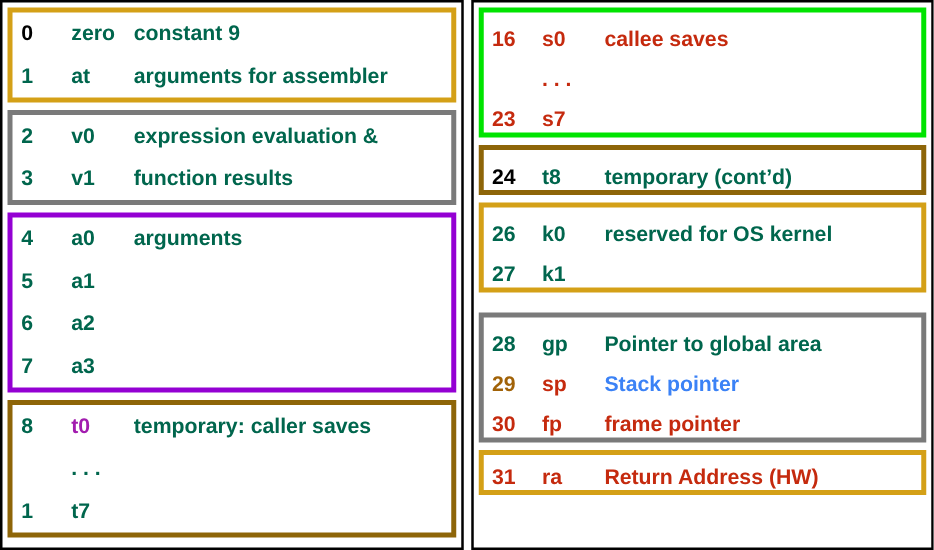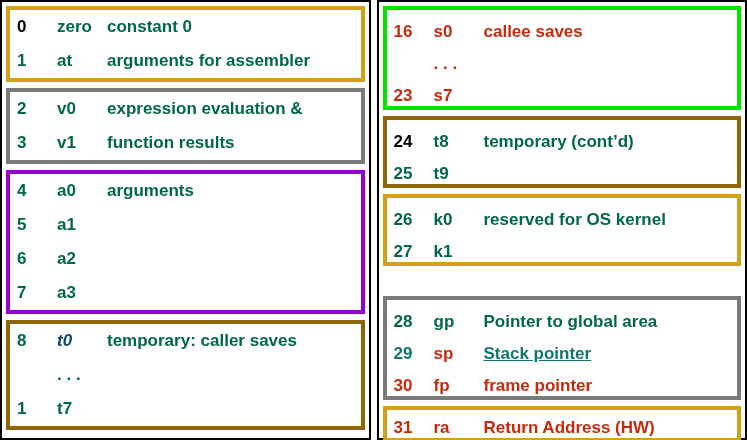--- a/index.html
+++ b/index.html
@@ -37,21 +37,21 @@
   .row {
     display: flex;
     align-items: center;
     height: 34px;
     padding-left: 7px;
     font-weight: bold;
     font-size: 17px;
     white-space: nowrap;
   }
   .panel-right .row { height: 32px; align-items: flex-end; }
-  .panel-right .reg-box:nth-child(4) { margin-top: 24px; }
+  .panel-right .reg-box:nth-child(4) { margin-top: 10px; }
   .panel-right .reg-box:last-child .row { height: 28px; }
   .num {
     width: 40px;
     flex: 0 0 auto;
   }
   .name {
     width: 50px;
     flex: 0 0 auto;
   }
   .desc {
@@ -60,21 +60,21 @@
 </style>
 </head>
 <body>
 
 <div class="diagram">
     <div class="panel panel-left">
       <div class="reg-box" style="border-color: rgb(212, 160, 23);">
         <div class="row">
           <span class="num" style="color: rgb(0, 0, 0);">0</span>
           <span class="name" style="color: rgb(0, 102, 77);">zero</span>
-          <span class="desc" style="color: rgb(0, 102, 77);">constant 0</span>
+          <span class="desc" style="color: rgb(0, 102, 77);">constant 9</span>
         </div>
         <div class="row">
           <span class="num" style="color: rgb(0, 102, 77);">1</span>
           <span class="name" style="color: rgb(0, 102, 77);">at</span>
           <span class="desc" style="color: rgb(0, 102, 77);">arguments for assembler</span>
         </div>
       </div>
       <div class="reg-box" style="border-color: rgb(122, 122, 122);">
         <div class="row">
           <span class="num" style="color: rgb(0, 102, 77);">2</span>
@@ -105,21 +105,21 @@
         </div>
         <div class="row">
           <span class="num" style="color: rgb(0, 102, 77);">7</span>
           <span class="name" style="color: rgb(0, 102, 77);">a3</span>
           <span class="desc" style="color: rgb(0, 102, 77);"></span>
         </div>
       </div>
       <div class="reg-box" style="border-color: rgb(142, 101, 8);">
         <div class="row">
           <span class="num" style="color: rgb(0, 102, 77);">8</span>
-          <span class="name" style="color: #0c4a6e; font-style: italic;">t0</span>
+          <span class="name" style="color: #a21caf;">t0</span>
           <span class="desc" style="color: rgb(0, 102, 77);">temporary: caller saves</span>
         </div>
         <div class="row">
           <span class="num" style="color: rgb(0, 102, 77);"></span>
           <span class="name" style="color: rgb(0, 102, 77);">. . .</span>
           <span class="desc" style="color: rgb(0, 102, 77);"></span>
         </div>
         <div class="row">
           <span class="num" style="color: rgb(0, 102, 77);">1</span>
           <span class="name" style="color: rgb(0, 102, 77);">t7</span>
@@ -144,48 +144,43 @@
           <span class="name" style="color: rgb(197, 42, 14);">s7</span>
           <span class="desc" style="color: rgb(197, 42, 14);"></span>
         </div>
       </div>
       <div class="reg-box" style="border-color: rgb(142, 101, 8);">
         <div class="row">
           <span class="num" style="color: rgb(0, 0, 0);">24</span>
           <span class="name" style="color: rgb(0, 102, 77);">t8</span>
           <span class="desc" style="color: rgb(0, 102, 77);">temporary (cont’d)</span>
         </div>
-        <div class="row">
-          <span class="num" style="color: rgb(0, 102, 77);">25</span>
-          <span class="name" style="color: rgb(0, 102, 77);">t9</span>
-          <span class="desc" style="color: rgb(0, 102, 77);"></span>
-        </div>
       </div>
       <div class="reg-box" style="border-color: rgb(212, 160, 23);">
         <div class="row">
           <span class="num" style="color: rgb(0, 102, 77);">26</span>
           <span class="name" style="color: rgb(0, 102, 77);">k0</span>
           <span class="desc" style="color: rgb(0, 102, 77);">reserved for OS kernel</span>
         </div>
         <div class="row">
           <span class="num" style="color: rgb(0, 102, 77);">27</span>
           <span class="name" style="color: rgb(0, 102, 77);">k1</span>
           <span class="desc" style="color: rgb(0, 102, 77);"></span>
         </div>
       </div>
       <div class="reg-box" style="border-color: rgb(122, 122, 122);">
         <div class="row">
           <span class="num" style="color: rgb(0, 102, 77);">28</span>
           <span class="name" style="color: rgb(0, 102, 77);">gp</span>
           <span class="desc" style="color: rgb(0, 102, 77);">Pointer to global area</span>
         </div>
         <div class="row">
-          <span class="num" style="color: #0f766e;">29</span>
+          <span class="num" style="color: #a16207;">29</span>
           <span class="name" style="color: rgb(197, 42, 14);">sp</span>
-          <span class="desc" style="color: #0f766e; text-decoration: underline;">Stack pointer</span>
+          <span class="desc" style="color: #3b82f6;">Stack pointer</span>
         </div>
         <div class="row">
           <span class="num" style="color: rgb(197, 42, 14);">30</span>
           <span class="name" style="color: rgb(197, 42, 14);">fp</span>
           <span class="desc" style="color: rgb(197, 42, 14);">frame pointer</span>
         </div>
       </div>
       <div class="reg-box" style="border-color: rgb(212, 160, 23);">
         <div class="row">
           <span class="num" style="color: rgb(197, 42, 14);">31</span>

